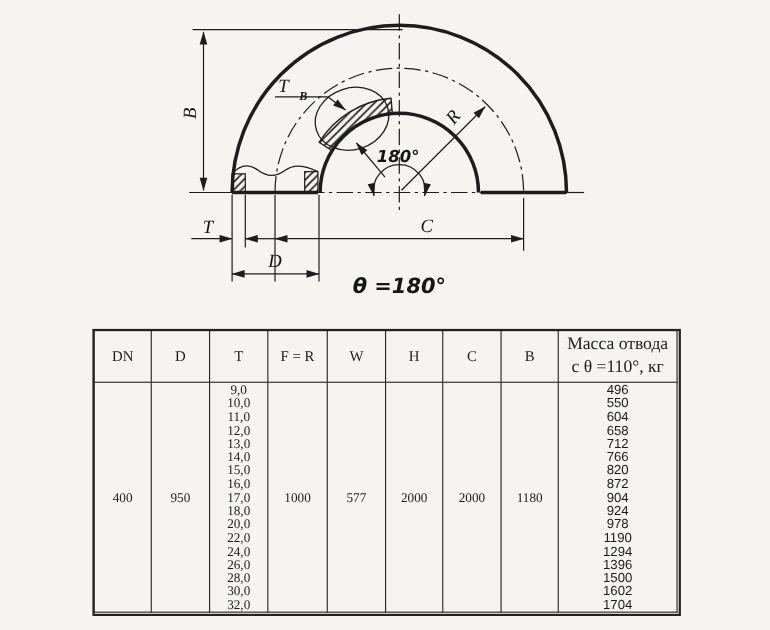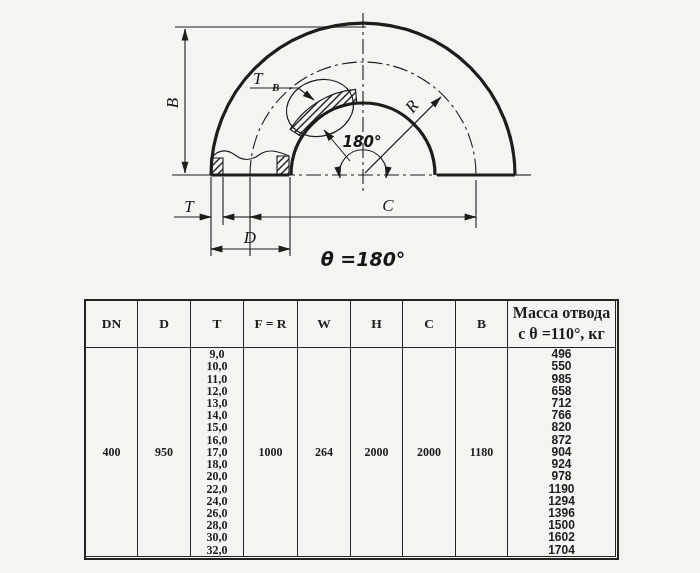--- a/index.html
+++ b/index.html
@@ -6,21 +6,21 @@
   body{width:700px;height:573px;background:#f5f4f1;position:relative;overflow:hidden;
        font-family:"Liberation Serif", serif;color:#1c1c1c;}
   .stage{position:absolute;inset:0;}
 
   svg text{fill:#161616;}
   .lbl-it{font-family:"Liberation Serif", serif;font-style:italic;font-size:17px;}
   .lbl-sub{font-family:"Liberation Serif", serif;font-style:italic;font-weight:bold;font-size:11px;}
   .lbl-tech{font-family:"DejaVu Sans", sans-serif;font-style:italic;font-weight:bold;}
 
   .spec-table{position:absolute;left:85px;top:300px;border-collapse:collapse;table-layout:fixed;
-              width:530px;font-weight:bold;}
+              width:530px;}
   .spec-table td{border:1.6px solid #232323;text-align:center;vertical-align:middle;
                  padding:0;overflow:hidden;}
   .spec-table .hdr{height:46px;font-size:13.5px;}
   .spec-table .hdr-mass{font-size:16px;line-height:1.3;}
   .spec-table .val{font-size:12px;height:208px;}
   .stack{white-space:pre-line;line-height:12.2px;vertical-align:top;padding-top:1px;margin-left:27px;}
   .t-col{font-size:10.5px;font-family:"Liberation Serif", serif;}
   .mass-col{font-size:10px;font-family:"Liberation Sans", sans-serif;}
   .outer-border{position:absolute;left:84px;top:299px;width:531px;height:257px;
                 border:2px solid #232323;pointer-events:none;}
@@ -153,27 +153,27 @@
 17,0
 18,0
 20,0
 22,0
 24,0
 26,0
 28,0
 30,0
 32,0</td>
       <td class="val">1000</td>
-      <td class="val">264</td>
+      <td class="val">577</td>
       <td class="val">2000</td>
       <td class="val">2000</td>
       <td class="val">1180</td>
       <td class="val stack mass-col">496
 550
-985
+604
 658
 712
 766
 820
 872
 904
 924
 978
 1190
 1294

